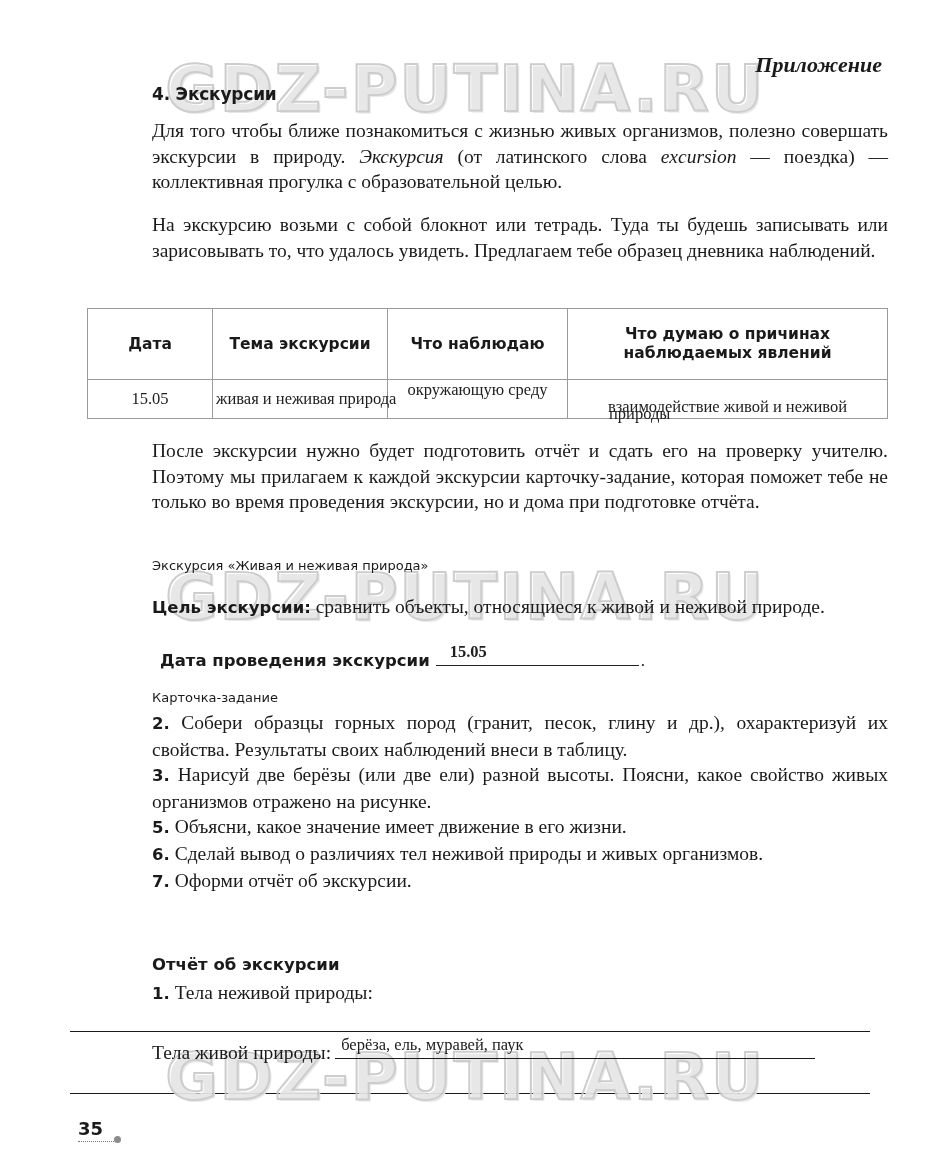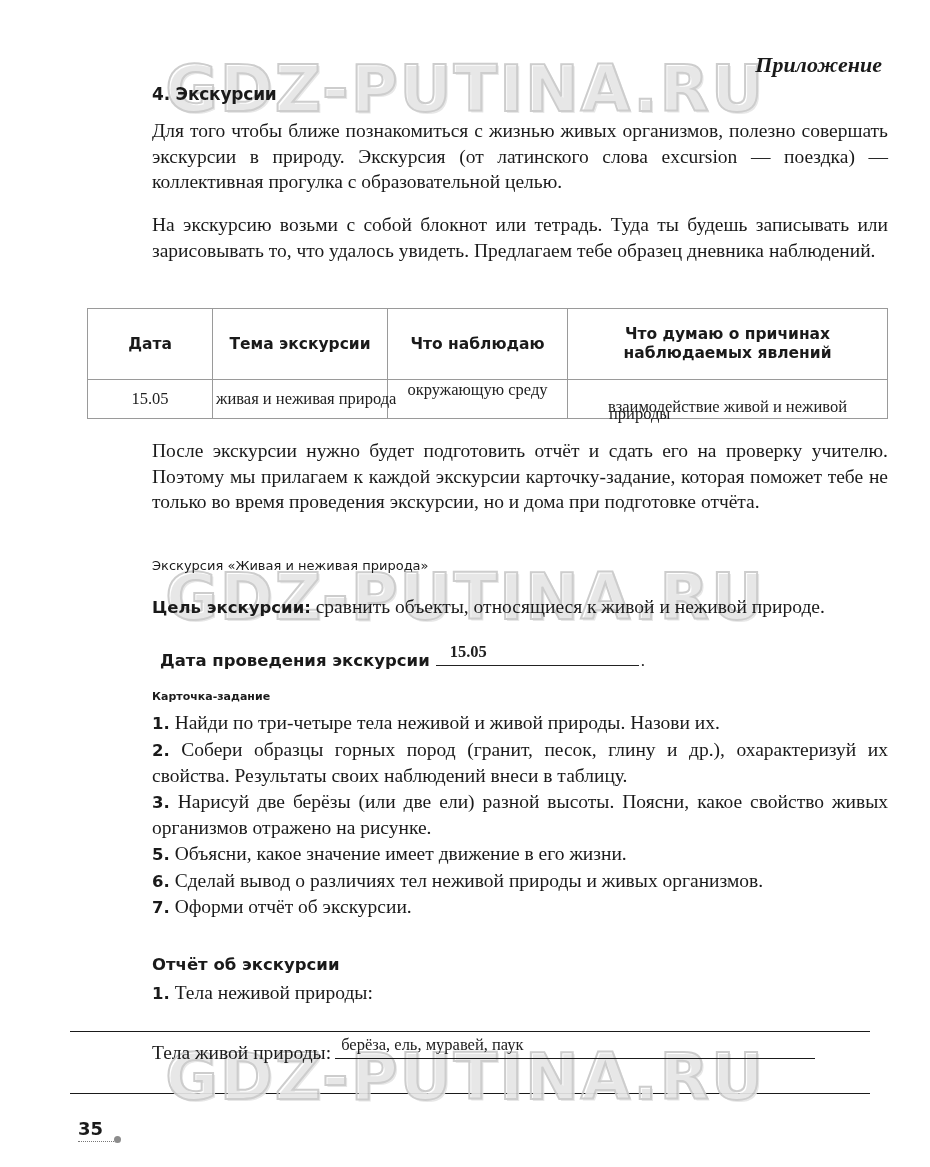--- a/index.html
+++ b/index.html
@@ -72,21 +72,21 @@
   }
 
   p.body {
     margin: 0;
     font-size: 19.5px;
     line-height: 25.6px;
     text-align: justify;
     text-justify: inter-word;
     hyphens: manual;
   }
-  p.body .ital { }
+  p.body .ital { font-style: italic; }
 
   .para-1 { position: absolute; left: 0; top: 118px; width: 736px; }
   .para-2 { position: absolute; left: 0; top: 212px; width: 736px; }
   .para-3 { position: absolute; left: 0; top: 438px; width: 736px; }
 
   
   .diary-table {
     position: absolute;
     left: -65px;
     top: 308px;
@@ -180,22 +180,22 @@
     font-weight: 400;
     font-size: 17px;
   }
 
   
   .card-title {
     position: absolute;
     left: 0;
     top: 690px;
     font-family: "DejaVu Sans", sans-serif;
-    font-weight: 700;
-    font-size: 11px;
+    font-weight: 400;
+    font-size: 13px;
   }
   .task-list {
     position: absolute;
     left: 0;
     top: 710px;
     width: 736px;
   }
   .task {
     font-size: 19.5px;
     line-height: 25.6px;
@@ -349,21 +349,20 @@
 
     <div class="goal-line"><b>Цель экскурсии:</b><span> сравнить объекты, относящиеся к живой и неживой природе.</span></div>
 
     <div class="date-row">
       <span>Дата проведения экскурсии</span><span class="date-blank"><span class="hw">15.05</span></span><span class="date-dot">.</span>
     </div>
 
     <div class="card-title">Карточка-задание</div>
 
     <div class="task-list">
-      <p class="task"><span class="num">1.</span><span> Найди по три-четыре тела неживой и живой природы. Назови их.</span></p>
       <p class="task"><span class="num">2.</span><span> Собери образцы горных пород (гранит, песок, глину и др.), охарактеризуй их свойства. Результаты своих наблюдений внеси в таблицу.</span></p>
       <p class="task"><span class="num">3.</span><span> Нарисуй две берёзы (или две ели) разной высоты. Поясни, какое свойство живых организмов отражено на рисунке.</span></p>
       <p class="task"><span class="num">5.</span><span> Объясни, какое значение имеет движение в его жизни.</span></p>
       <p class="task"><span class="num">6.</span><span> Сделай вывод о различиях тел неживой природы и живых организмов.</span></p>
       <p class="task"><span class="num">7.</span><span> Оформи отчёт об экскурсии.</span></p>
     </div>
 
     <div class="report-title">Отчёт об экскурсии</div>
 
     <div class="report-item report-1"><span class="num">1.</span><span> Тела неживой природы:</span></div>

